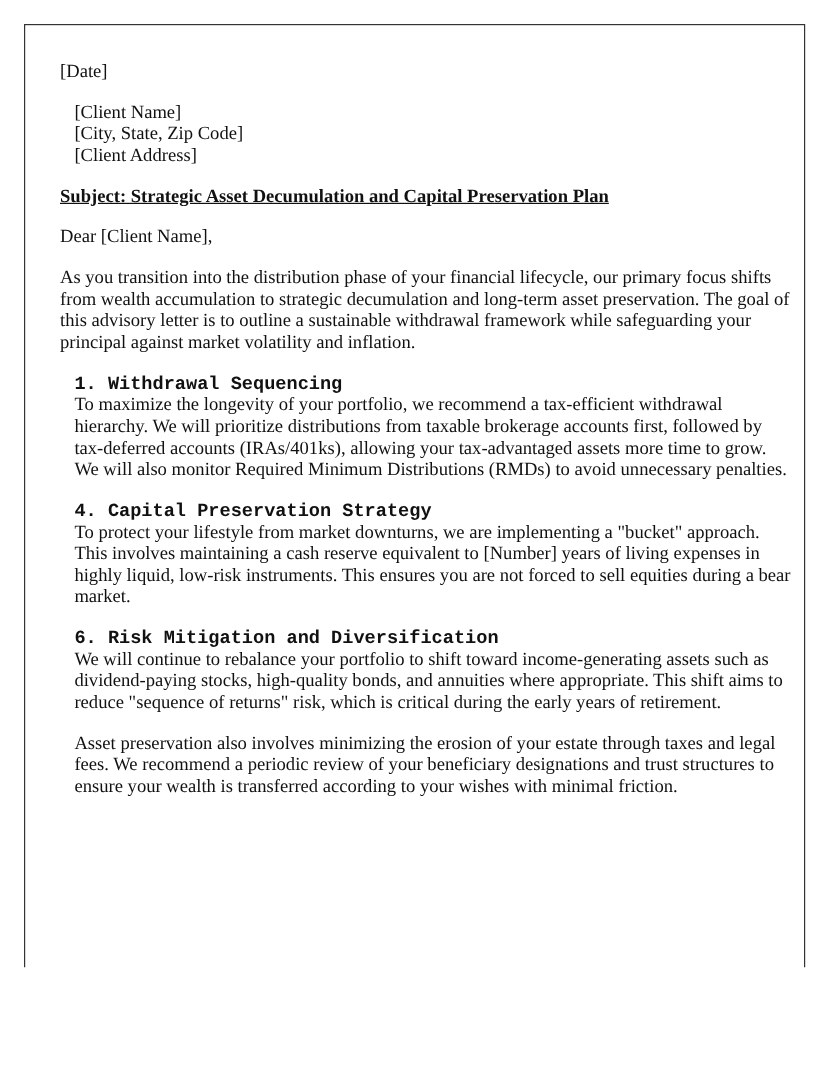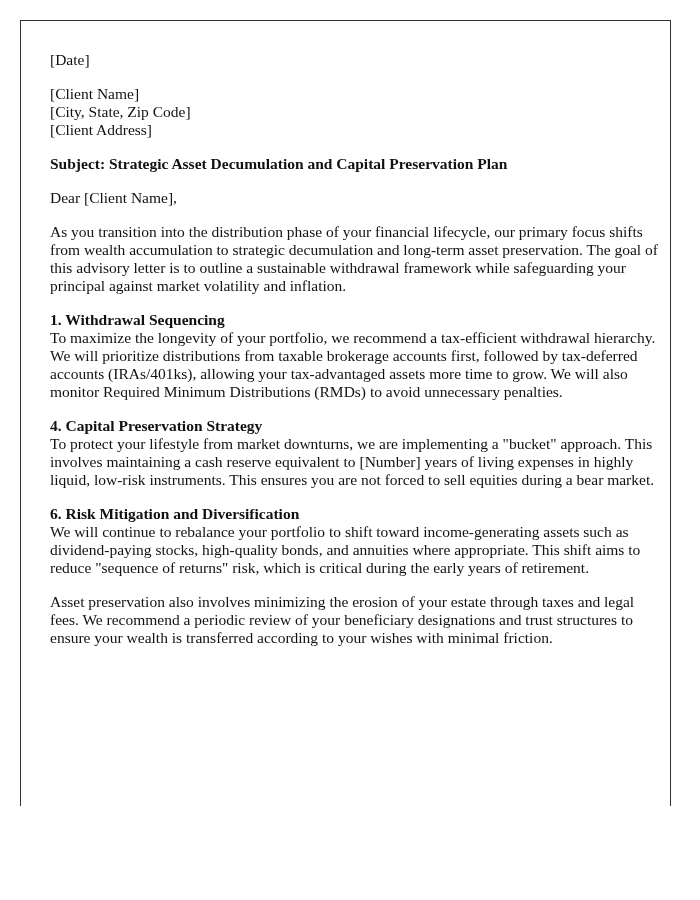--- a/index.html
+++ b/index.html
@@ -31,27 +31,28 @@
       min-height: 900px;
       border: 1px solid #333333;
       padding: 30px 11px 0 29px;
       font-size: 15.5px;
       line-height: 18px;
     }
     .letter p {
       margin: 0 0 16px 0;
     }
     .block {
-      margin: 0 0 16px 0;
+      margin: 0 0 16px 12px;
     }
     .line { display: block; }
-    .subject { font-weight: bold; }
+    .subject { font-weight: bold; text-decoration: underline; }
     .section-heading {
       font-weight: bold;
       display: block;
+      font-family: Liberation Mono, monospace;
     }
   </style>
 </head>
 <body>
 
 <div class="viewport">
   <div class="letter">
 
     <p>[Date]</p>
 

